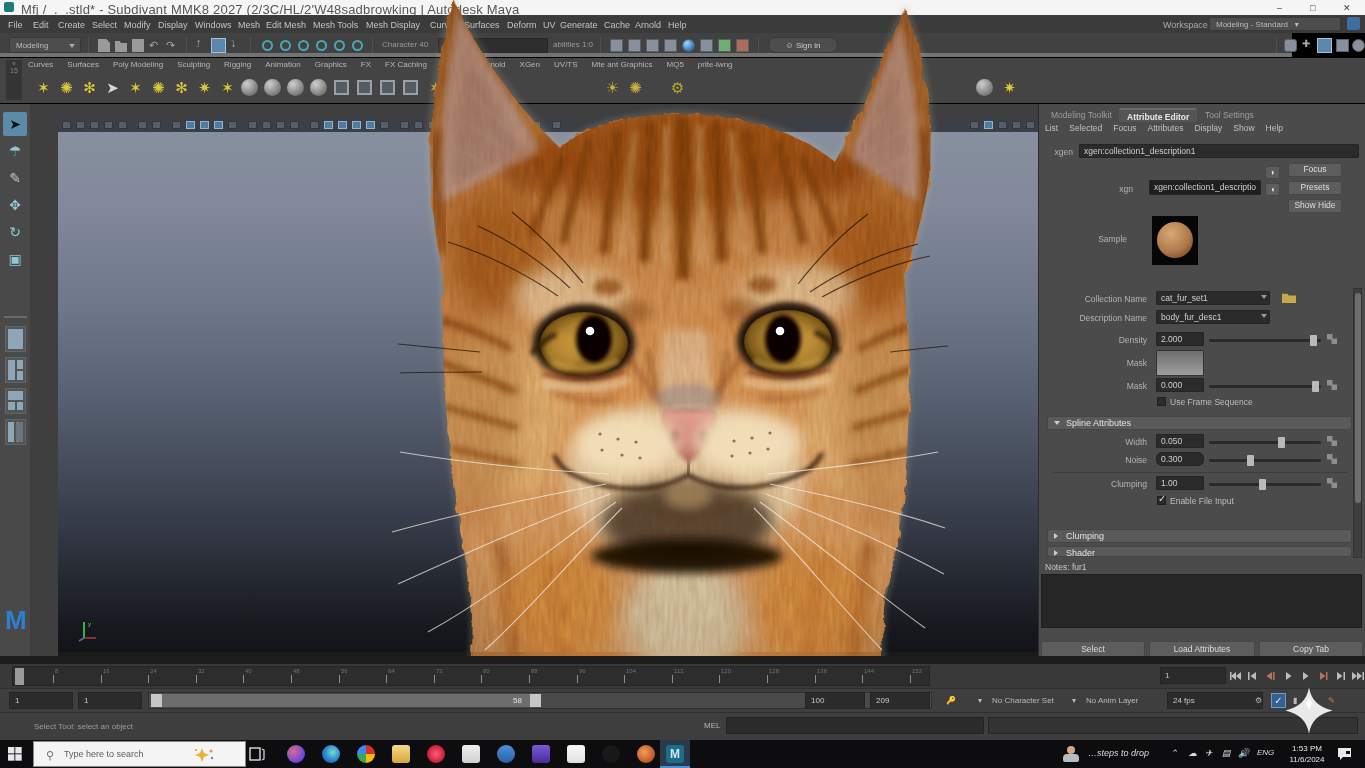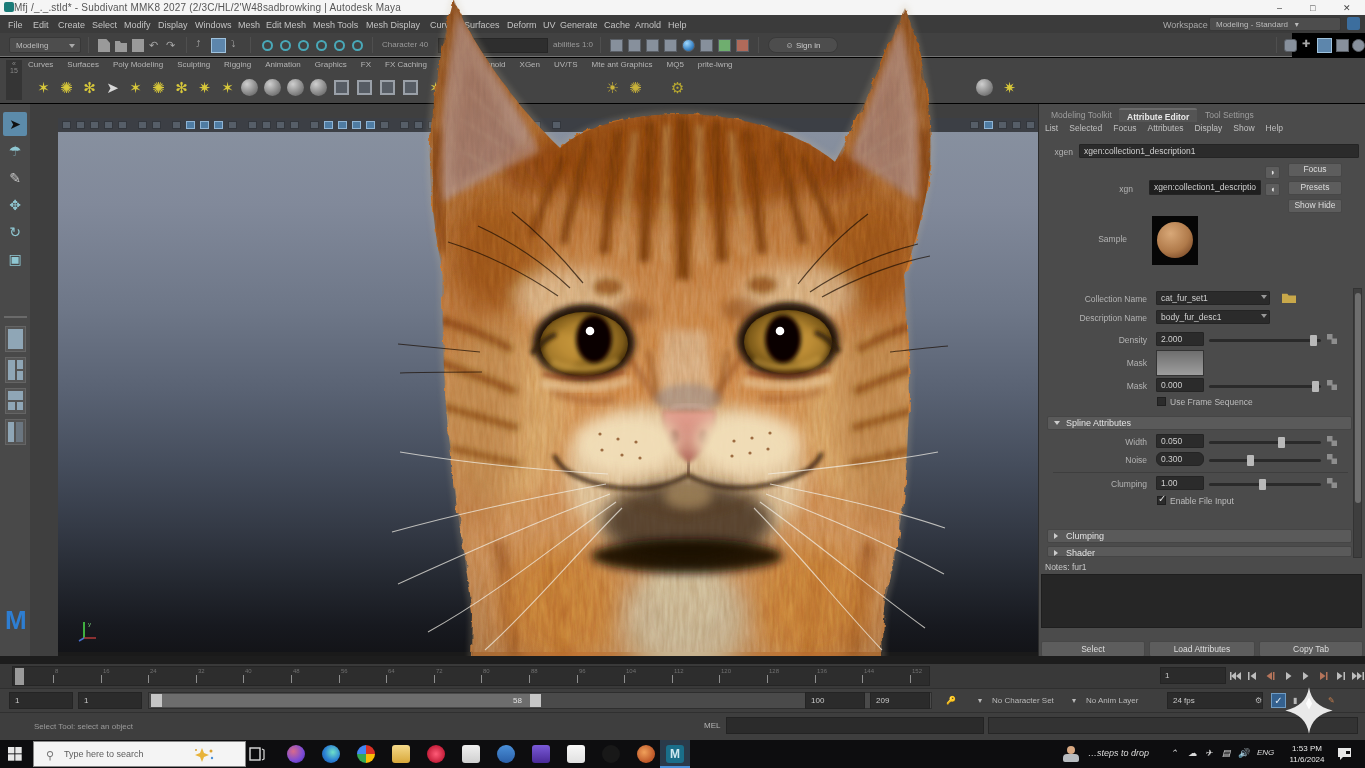--- a/index.html
+++ b/index.html
@@ -2,27 +2,27 @@
 <html><head>
 <meta charset="utf-8">
 <style>
   * { margin:0; padding:0; box-sizing:border-box; }
   html,body { width:1365px; height:768px; overflow:hidden; background:#000; }
   body { font-family:"Liberation Sans", sans-serif; position:relative; }
   .abs { position:absolute; }
   
   #titlebar { left:0; top:0; width:1365px; height:15px; background:#f5f5f5; }
   #titlebar .ticon { position:absolute; left:4px; top:2px; width:10px; height:10px; background:#1b7b78; border-radius:2px; }
-  #titlebar .ttext { position:absolute; left:14px; top:2px; font-size:10px; color:#555; letter-spacing:.2px; }
+  #titlebar .ttext { position:absolute; left:21px; top:2px; font-size:13px; color:#555; letter-spacing:.2px; }
   #titlebar .wbtn { position:absolute; top:3px; font-size:9px; color:#444; }
   
   #menubar { left:0; top:15px; width:1365px; height:18px; background:#3b3b3b; color:#c3c3c3; font-size:9px; }
   #menubar span { position:absolute; top:5px; }
   
-  #statusline { left:0; top:33px; width:1292px; height:24px; background:#414141; border-bottom:1px solid #737373; }
+  #statusline { left:0; top:33px; width:1292px; height:24px; background:#414141; border-bottom:4px solid #737373; }
   .menuset { position:absolute; left:9px; top:4px; width:72px; height:16px; background:#4d4d4d; border:1px solid #383838; border-radius:2px; color:#bbb; font-size:8px; line-height:15px; padding-left:6px; }
   .menuset:after { content:""; position:absolute; right:5px; top:6px; border-left:3px solid transparent; border-right:3px solid transparent; border-top:4px solid #aaa; }
   .sdiv { position:absolute; top:4px; width:1px; height:16px; background:#2d2d2d; border-right:1px solid #4f4f4f; }
   .sicon { position:absolute; top:6px; width:12px; height:13px; background:#9a9a9a; }
   .sicon.doc  { clip-path:polygon(0 0,70% 0,100% 30%,100% 100%,0 100%); }
   .sicon.fold { clip-path:polygon(0 15%,40% 15%,50% 30%,100% 30%,100% 100%,0 100%); }
   .sicon.save { clip-path:polygon(0 0,100% 0,100% 100%,0 100%); }
   .curve { position:absolute; top:6px; font-size:11px; color:#a8a8a8; }
   .snapc { position:absolute; top:7px; width:11px; height:11px; border-radius:50%; border:2px solid #49a8b8; background:transparent; }
   .rendi { position:absolute; top:6px; width:13px; height:13px; background:#87909c; border:1px solid #5a5f66; }

